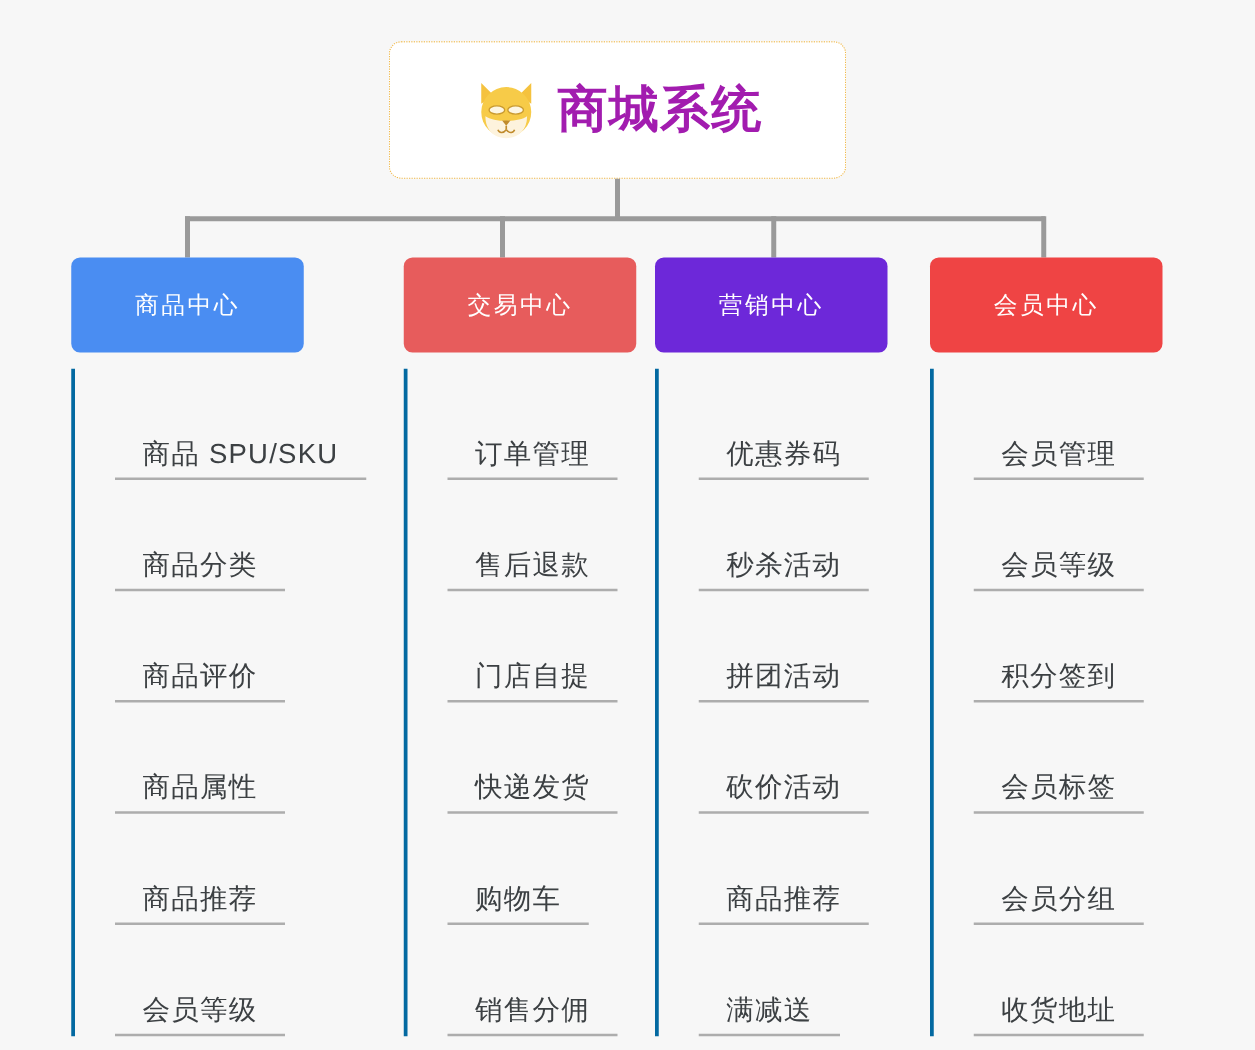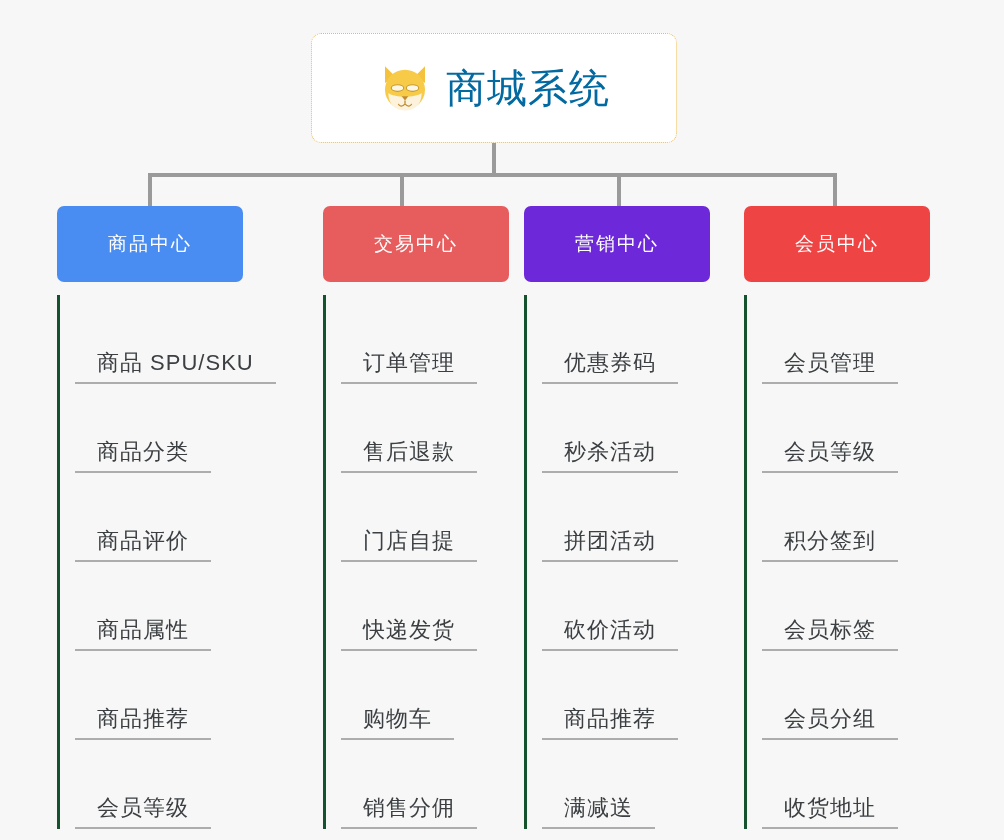--- a/index.html
+++ b/index.html
@@ -106,22 +106,22 @@
   }
   .column.c1 .cat-header { width: 186px; }
   .column.c2 .cat-header { width: 186px; }
   .column.c3 .cat-header { width: 186px; }
   .column.c4 .cat-header { width: 186px; }
 
   
   .leaf-list {
     position: relative;
     margin-top: 13px;
-    padding-left: 15px;
-    border-left: 3px solid #14532d;
+    padding-left: 32px;
+    border-left: 3px solid #0369a1;
     box-sizing: border-box;
   }
   .leaf-item {
     height: 89px;
     display: flex;
     align-items: flex-end;
     box-sizing: border-box;
   }
   .leaf-label {
     display: inline-block;
@@ -148,21 +148,21 @@
       <path d="M12 36 C12 50 21 57 32 57 C43 57 52 50 52 36 C44 42 20 42 12 36 Z" fill="#fdf3dd"></path>
       <ellipse cx="23" cy="30" rx="7.5" ry="4" fill="#fdf6e3"></ellipse>
       <ellipse cx="41" cy="30" rx="7.5" ry="4" fill="#fdf6e3"></ellipse>
       <ellipse cx="23" cy="30" rx="7.5" ry="4" fill="none" stroke="#c99a2e" stroke-width="1.3"></ellipse>
       <ellipse cx="41" cy="30" rx="7.5" ry="4" fill="none" stroke="#c99a2e" stroke-width="1.3"></ellipse>
       <path d="M28 40 L36 40 L32 45 Z" fill="#c08b2c"></path>
       <path d="M32 45 L32 49" stroke="#c08b2c" stroke-width="1.6" fill="none"></path>
       <path d="M32 49 C29 53 25 52 24 49" stroke="#c08b2c" stroke-width="1.5" fill="none"></path>
       <path d="M32 49 C35 53 39 52 40 49" stroke="#c08b2c" stroke-width="1.5" fill="none"></path>
     </svg>
-    <span class="root-title" style="color: #0369a1;">商城系统</span>
+    <span class="root-title" style="color: #a21caf; font-weight: bold;">商城系统</span>
   </div>
 
   <div class="conn conn-stem" style="background: rgb(154, 154, 154);"></div>
   <div class="conn conn-bus" style="background: rgb(154, 154, 154);"></div>
   <div class="conn conn-drop d1" style="background: rgb(154, 154, 154);"></div>
   <div class="conn conn-drop d2" style="background: rgb(154, 154, 154);"></div>
   <div class="conn conn-drop d3" style="background: rgb(154, 154, 154);"></div>
   <div class="conn conn-drop d4" style="background: rgb(154, 154, 154);"></div>
 
   <div class="columns">

